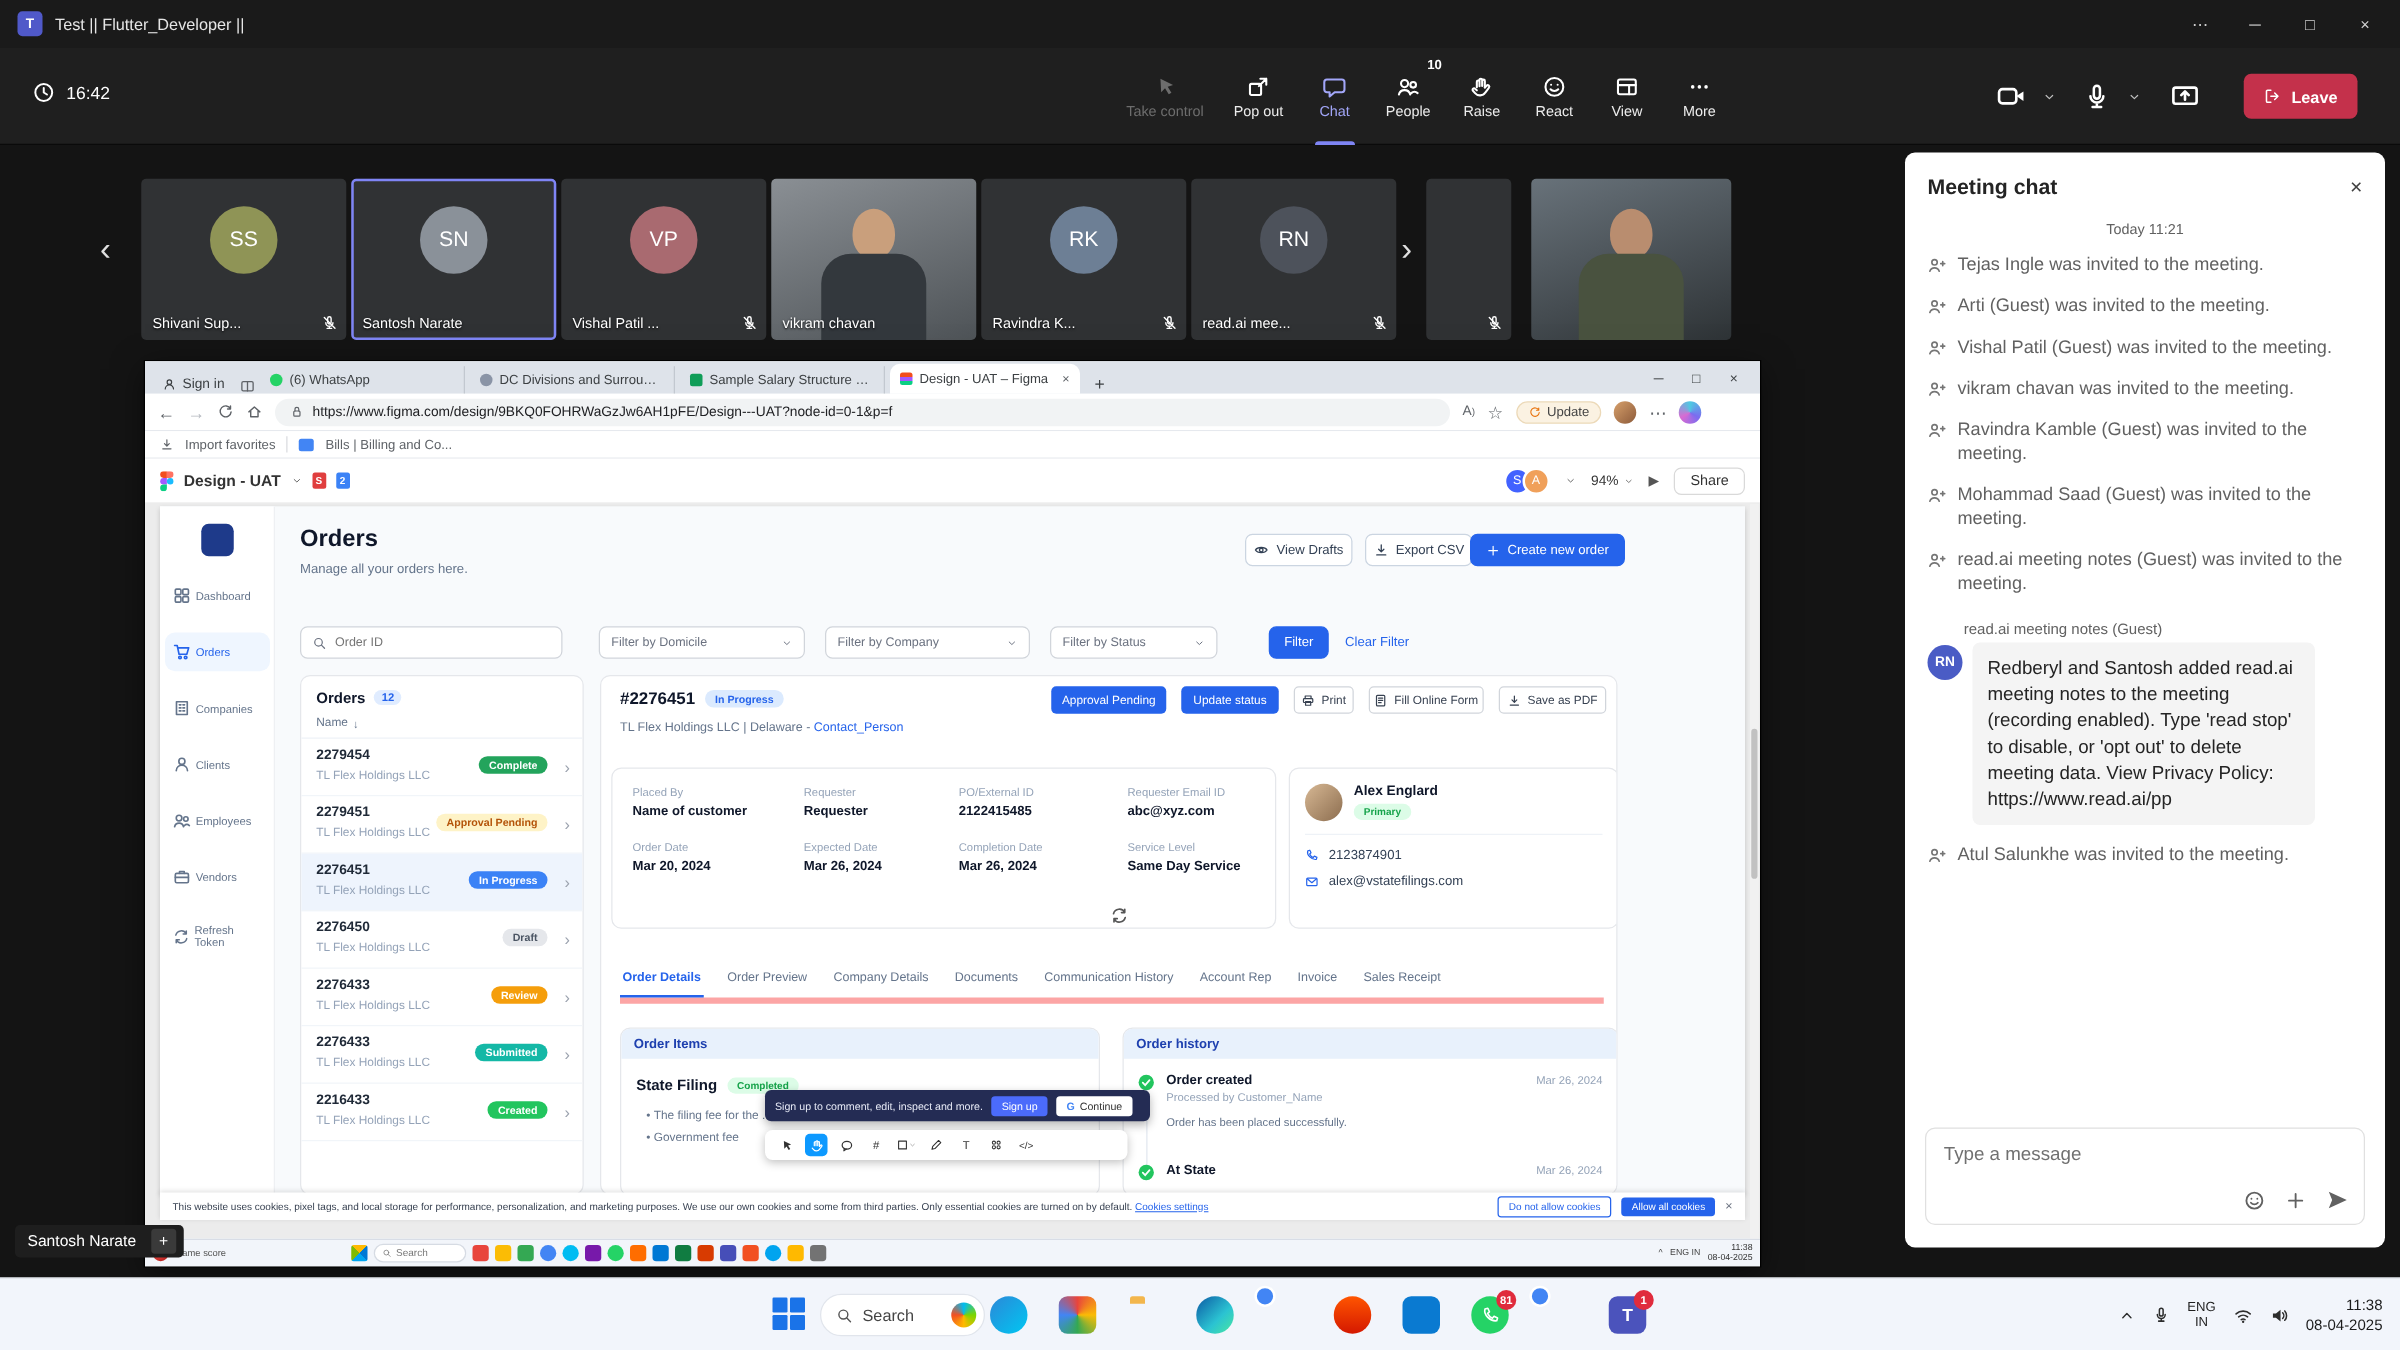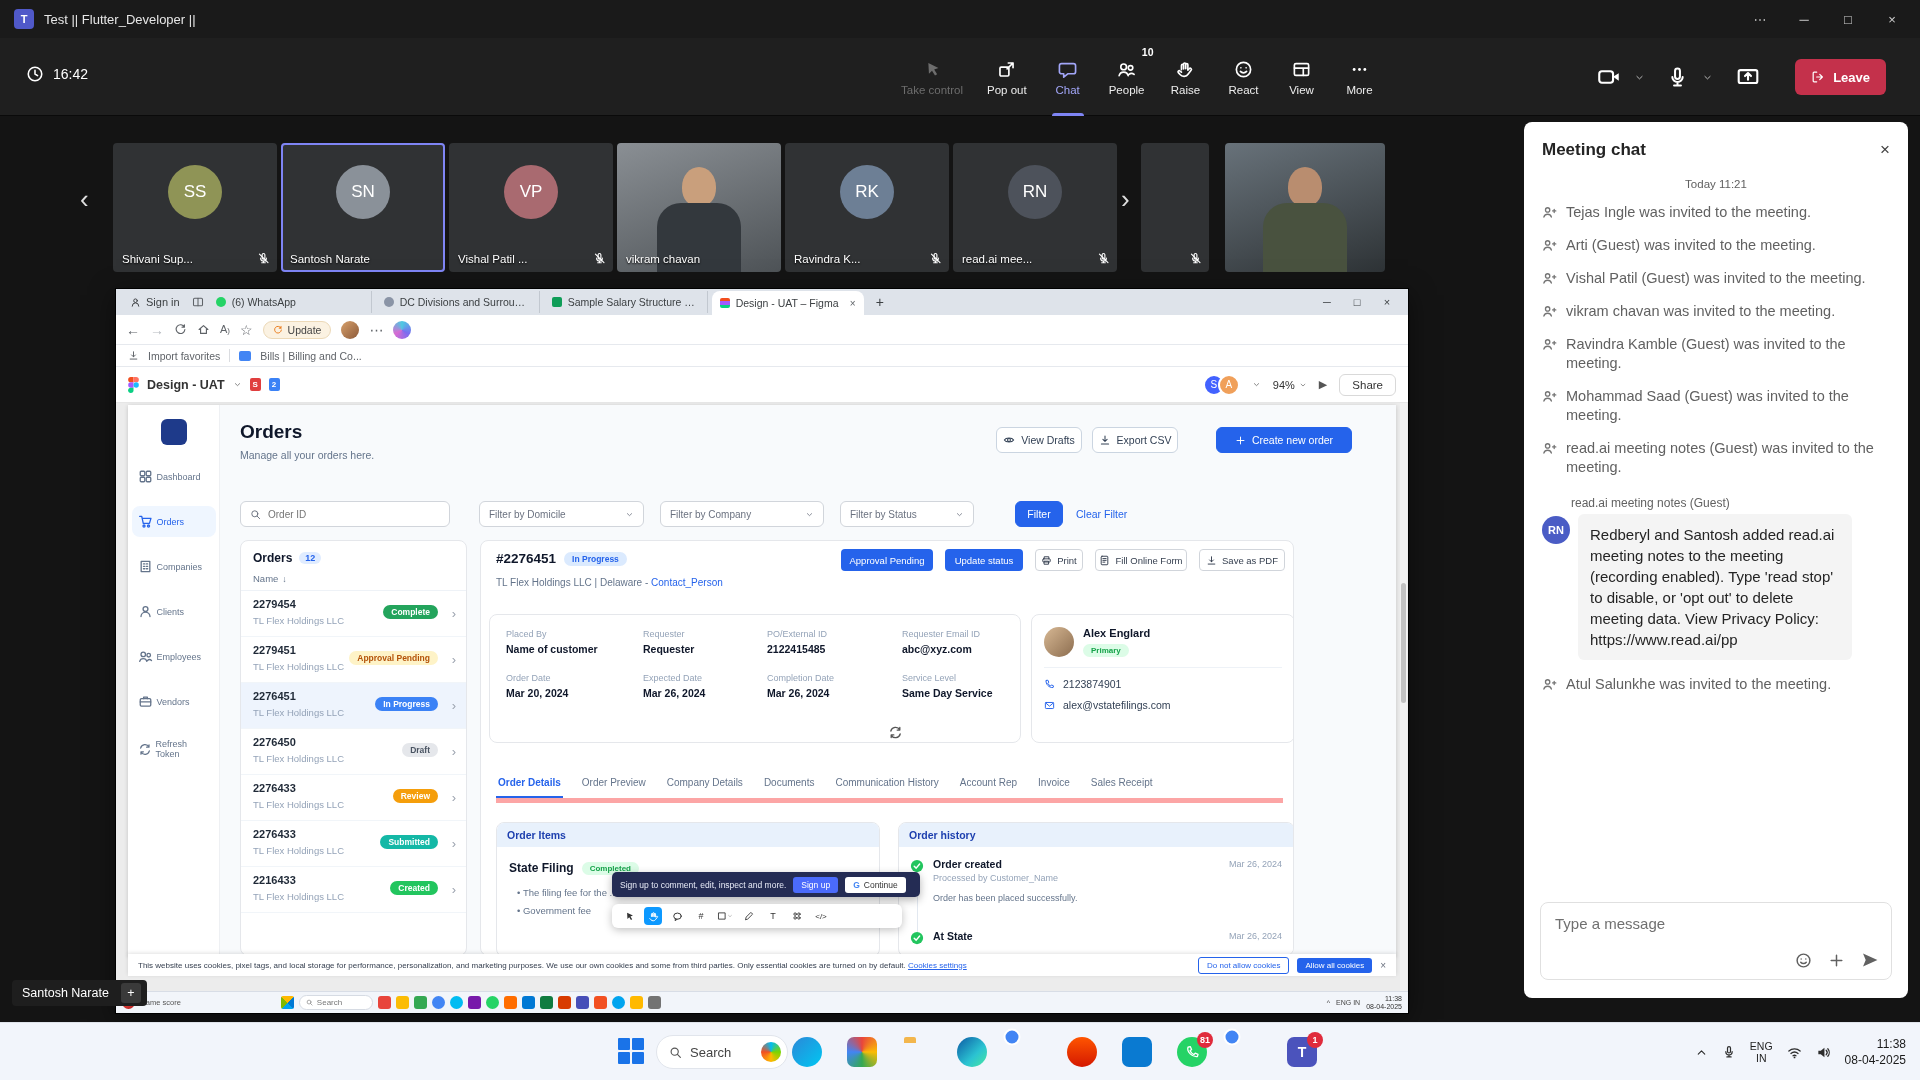--- a/index.html
+++ b/index.html
@@ -37,21 +37,21 @@
 .tile.speak{outline:2px solid #7f85f5;outline-offset:-2px}
 .stripnav{position:absolute;top:186px;color:#e0e0e0;font-size:26px;cursor:pointer;z-index:5;line-height:1}
 .photo1{background:linear-gradient(160deg,#8a8f94,#4e5357)}
 .photo2{background:linear-gradient(160deg,#68727a,#2e3336)}
 .phead{position:absolute;left:50%;top:24px;transform:translateX(-50%);width:34px;height:40px;border-radius:50% 50% 46% 46%;background:#c99f7c}
 .pbody{position:absolute;left:50%;top:60px;transform:translateX(-50%);width:84px;height:70px;border-radius:24px 24px 0 0;background:#33383d}
 .photo2 .phead{background:#b98d6f}
 .photo2 .pbody{background:#49523f}
 
 .share{position:absolute;left:116px;top:289px;width:1292px;height:724px;background:#fff;box-shadow:0 0 0 1px #000,0 6px 24px rgba(0,0,0,.5)}
-.bts{position:absolute;left:0;top:0;right:0;height:26px;background:#dee3ea;display:flex;align-items:center;padding:0 6px;gap:4px}
+.bts{position:absolute;left:0;top:0;right:0;height:26px;background:#dee3ea;display:flex;align-items:flex-end;padding:0 6px;gap:4px}
 .signin{display:flex;align-items:center;gap:5px;font-size:11px;color:#3c4043;padding:2px 8px;border-radius:10px;cursor:pointer}
 .btab{display:flex;align-items:center;gap:6px;font-size:10.5px;color:#3c4043;width:164px;height:22px;padding:0 8px;border-right:1px solid #c2c8d0;cursor:pointer;overflow:hidden;white-space:nowrap}
 .btab span{overflow:hidden;text-overflow:ellipsis}
 .btab.act{background:#fff;border-radius:8px 8px 0 0;height:24px;margin-top:2px;border-right:none;position:relative}
 .fava{width:10px;height:10px;border-radius:50%;flex:none}
 .newtab{font-size:14px;color:#3c4043;padding:0 8px;cursor:pointer}
 .bwin{margin-left:auto;display:flex;color:#3c4043}
 .bwin span{width:30px;height:24px;display:flex;align-items:center;justify-content:center;font-size:11px;cursor:pointer}
 .addr{left:0;top:26px;right:0;height:30px;background:#fff;display:flex;align-items:center;gap:10px;padding:0 10px;border-bottom:1px solid #e6e9ee}
 .aico{color:#5f6368;font-size:14px;cursor:pointer;line-height:1}
@@ -396,20 +396,27 @@
 
     <div class="ab addr">
       <span class="aico">←</span>
       <span class="aico dim">→</span>
       <svg class="s aico" viewBox="0 0 16 16" width="13" height="13">
           <path d="M12.8 5A5.4 5.4 0 1 0 13.4 8M12.8 2.2v2.9H9.9"></path>
         </svg>
       <svg class="s aico" viewBox="0 0 16 16" width="13" height="13">
           <path d="M2.6 8L8 3.2 13.4 8M4.4 7.2v5.6h7.2V7.2"></path>
         </svg>
+      <div class="urlpill">
+        <svg class="s" viewBox="0 0 16 16" width="11" height="11" style="color:#5f6368;flex:none">
+            <rect x="4.4" y="7" width="7.2" height="6" rx="1.2"></rect>
+            <path d="M5.8 7V5a2.2 2.2 0 0 1 4.4 0v2"></path>
+          </svg>
+        <span>https://www.figma.com/design/9BKQ0FOHRWaGzJw6AH1pFE/Design---UAT?node-id=0-1&amp;p=f</span>
+      </div>
       <span class="aico" style="font-size:11px">A<span style="font-size:8px">)</span></span>
       <span class="aico">☆</span>
       <div class="updatebtn">
         <svg class="s" viewBox="0 0 16 16" width="10" height="10" style="color:#e8710a">
             <path d="M12.8 5A5.4 5.4 0 1 0 13.4 8M12.8 2.2v2.9H9.9"></path>
           </svg>
         <span>Update</span>
       </div>
       <span style="width:18px;height:18px;border-radius:50%;background:linear-gradient(135deg,#d7a06b,#8c5a3a);flex:none"></span>
       <span class="aico">⋯</span>
@@ -529,21 +536,21 @@
                 <circle cx="8" cy="8" r="1.9"></circle>
               </svg>
             <span>View Drafts</span>
           </div>
           <div class="obtn" style="left:872px;top:22px;width:86px">
             <svg class="s" viewBox="0 0 16 16" width="12" height="12">
                 <path d="M8 2.6v7.2M5.2 7.2L8 10l2.8-2.8M3.2 13.2h9.6"></path>
               </svg>
             <span>Export CSV</span>
           </div>
-          <div class="obtn blue" style="left:996px;top:22px;width:136px">
+          <div class="obtn blue" style="left:956px;top:22px;width:124px">
             <svg class="s" viewBox="0 0 16 16" width="11" height="11">
                 <path d="M8 3v10M3 8h10"></path>
               </svg>
             <span>Create new order</span>
           </div>
 
           <div class="fsel" style="left:20px;top:96px;width:210px;justify-content:flex-start;gap:7px">
             <svg class="s" viewBox="0 0 16 16" width="11" height="11">
                 <circle cx="7" cy="7" r="4.4"></circle>
                 <path d="M10.4 10.4L14 14"></path>

